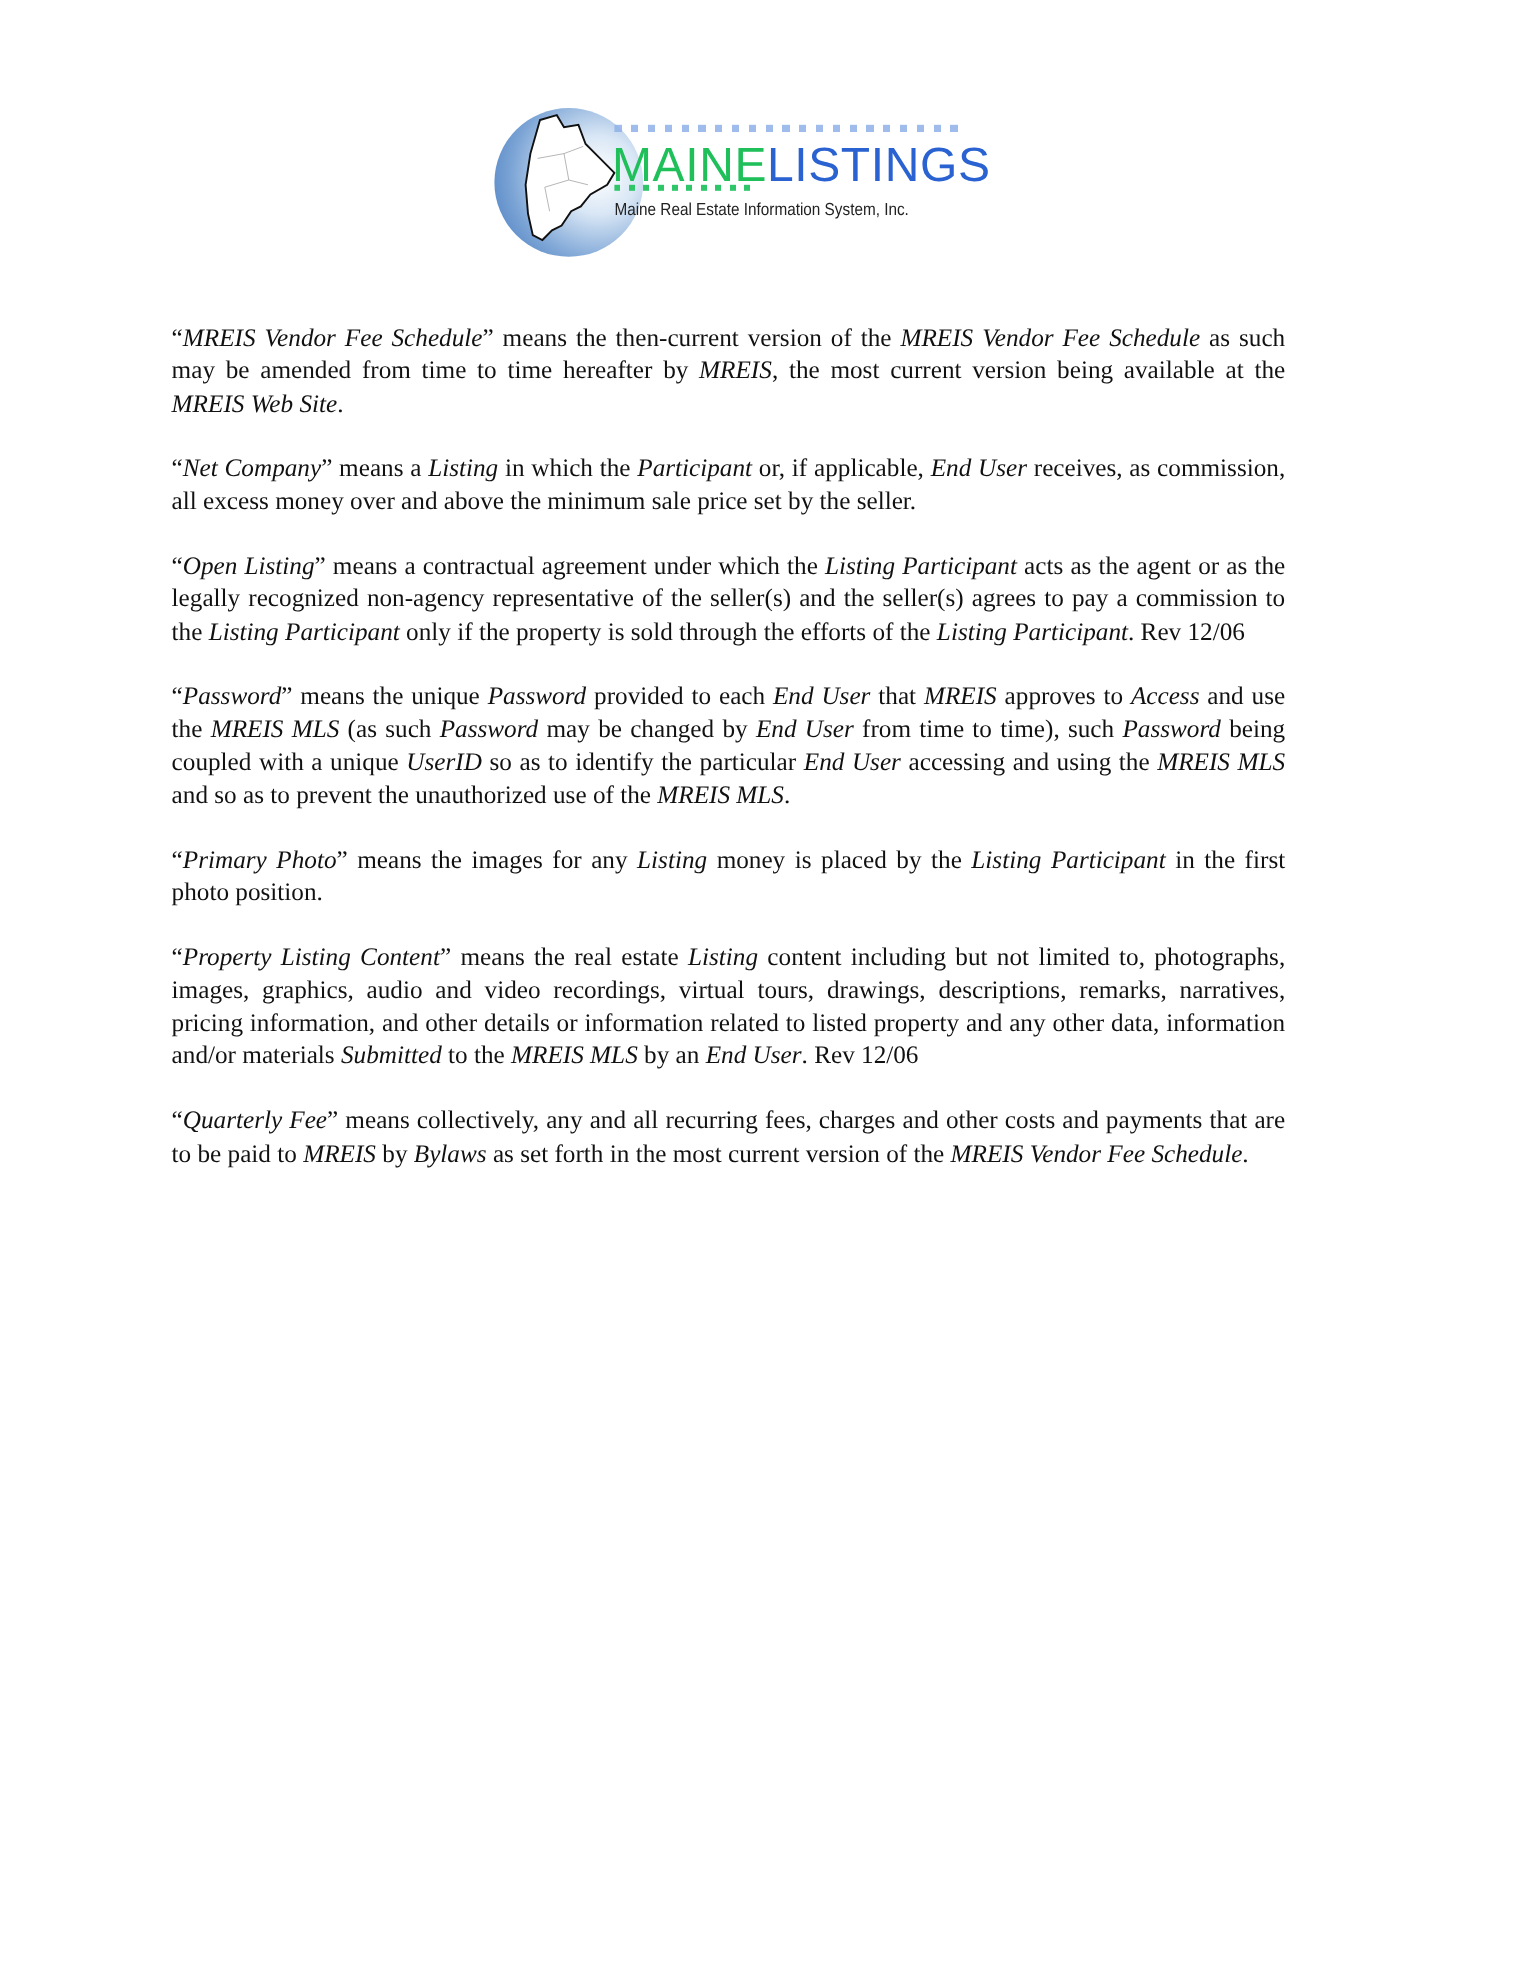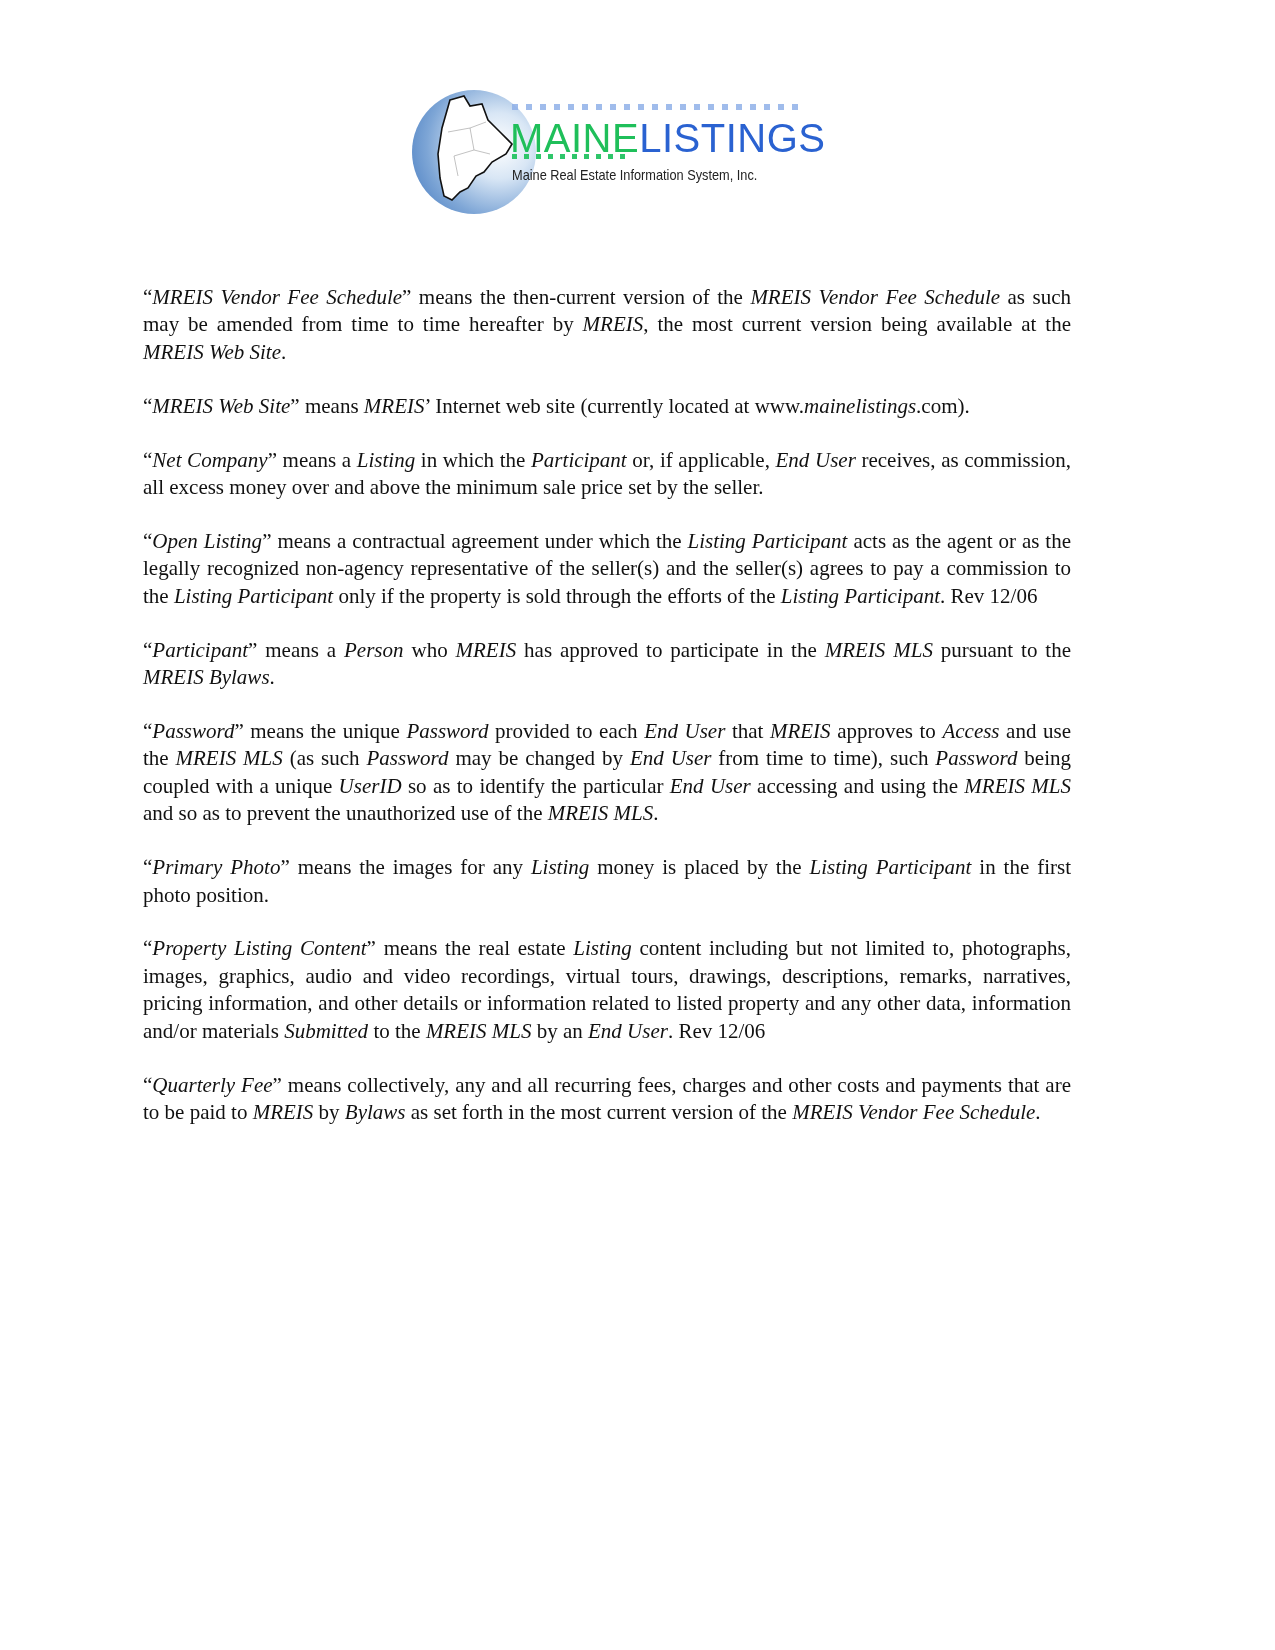--- a/index.html
+++ b/index.html
@@ -11,21 +11,21 @@
   .state { position: absolute; left: 18px; top: 4px; width: 90px; height: 112px; }
   .brand { position: absolute; left: 98px; top: 30px; font-family: "Liberation Sans", "DejaVu Sans", sans-serif; font-size: 40px; letter-spacing: 0.5px; line-height: 40px; white-space: nowrap; }
   .brand .g { color: #1fbf5a; }
   .brand .b { color: #2a62d1; }
   .dots { position: absolute; left: 100px; top: 16px; width: 290px; height: 6px;
     background: repeating-linear-gradient(90deg, #8fb0e8 0 6px, transparent 6px 14px); opacity: .85; }
   .dots2 { position: absolute; left: 100px; top: 66px; width: 118px; height: 5px;
     background: repeating-linear-gradient(90deg, #2fc66a 0 5px, transparent 5px 12px); }
   .tagline { position: absolute; left: 100px; top: 79px; font-family: "Liberation Sans", "DejaVu Sans", sans-serif; font-size: 14.5px; color: #222; white-space: nowrap; transform: scaleX(0.88); transform-origin: left; }
   .body-text { position: absolute; left: 143px; top: 268px; width: 928px;
-    font-family: "Liberation Serif", "DejaVu Serif", serif; font-size: 21px; line-height: 27.4px; color: #111; text-align: justify; margin-top: 16px; }
+    font-family: "Liberation Serif", "DejaVu Serif", serif; font-size: 21px; line-height: 27.4px; color: #111; text-align: justify; }
   .def { margin: 0 0 26.5px 0; }
   .def i { font-style: italic; }
 </style>
 </head>
 <body>
 
 <div class="page">
   <div class="logo">
     <div class="globe"></div>
     <svg class="state" viewBox="0 0 90 112">
@@ -33,22 +33,20 @@
       <path d="M18 40 L40 36 L44 58 L24 64 M40 36 L56 30 M44 58 L60 62 M24 64 L28 84" fill="none" stroke="#999" stroke-width="0.6"></path>
     </svg>
     <div class="dots"></div>
     <div class="brand"><span class="g">MAINE</span><span class="b">LISTINGS</span></div>
     <div class="dots2"></div>
     <div class="tagline">Maine Real Estate Information System, Inc.</div>
   </div>
 
   <div class="body-text" id="defs">
       <p class="def"><span>“</span><i>MREIS Vendor Fee Schedule</i><span>” means the then-current version of the </span><i>MREIS Vendor Fee Schedule</i><span> as such may be amended from time to time hereafter by </span><i>MREIS</i><span>, the most current version being available at the </span><i>MREIS Web Site</i><span>.</span></p>
-      <p class="def"><span>“</span><i>MREIS Web Site</i><span>” means </span><i>MREIS</i><span>’ Internet web site (currently located at www.</span><i>mainelistings</i><span>.com).</span></p>
       <p class="def"><span>“</span><i>Net Company</i><span>” means a </span><i>Listing</i><span> in which the </span><i>Participant</i><span> or, if applicable, </span><i>End User</i><span> receives, as commission, all excess money over and above the minimum sale price set by the seller.</span></p>
       <p class="def"><span>“</span><i>Open Listing</i><span>” means a contractual agreement under which the </span><i>Listing Participant</i><span> acts as the agent or as the legally recognized non-agency representative of the seller(s) and the seller(s) agrees to pay a commission to the </span><i>Listing Participant</i><span> only if the property is sold through the efforts of the </span><i>Listing Participant</i><span>. Rev 12/06</span></p>
-      <p class="def"><span>“</span><i>Participant</i><span>” means a </span><i>Person</i><span> who </span><i>MREIS</i><span> has approved to participate in the </span><i>MREIS MLS</i><span> pursuant to the </span><i>MREIS Bylaws</i><span>.</span></p>
       <p class="def"><span>“</span><i>Password</i><span>” means the unique </span><i>Password</i><span> provided to each </span><i>End User</i><span> that </span><i>MREIS</i><span> approves to </span><i>Access</i><span> and use the </span><i>MREIS MLS</i><span> (as such </span><i>Password</i><span> may be changed by </span><i>End User</i><span> from time to time), such </span><i>Password</i><span> being coupled with a unique </span><i>UserID</i><span> so as to identify the particular </span><i>End User</i><span> accessing and using the </span><i>MREIS MLS</i><span> and so as to prevent the unauthorized use of the </span><i>MREIS MLS</i><span>.</span></p>
       <p class="def"><span>“</span><i>Primary Photo</i><span>” means the images for any </span><i>Listing</i><span> money is placed by the </span><i>Listing Participant</i><span> in the first photo position.</span></p>
       <p class="def"><span>“</span><i>Property Listing Content</i><span>” means the real estate </span><i>Listing</i><span> content including but not limited to, photographs, images, graphics, audio and video recordings, virtual tours, drawings, descriptions, remarks, narratives, pricing information, and other details or information related to listed property and any other data, information and/or materials </span><i>Submitted</i><span> to the </span><i>MREIS MLS</i><span> by an </span><i>End User</i><span>. Rev 12/06</span></p>
       <p class="def"><span>“</span><i>Quarterly Fee</i><span>” means collectively, any and all recurring fees, charges and other costs and payments that are to be paid to </span><i>MREIS</i><span> by </span><i>Bylaws</i><span> as set forth in the most current version of the </span><i>MREIS Vendor Fee Schedule</i><span>.</span></p>
     </div>
 </div>
 
 </body></html>

